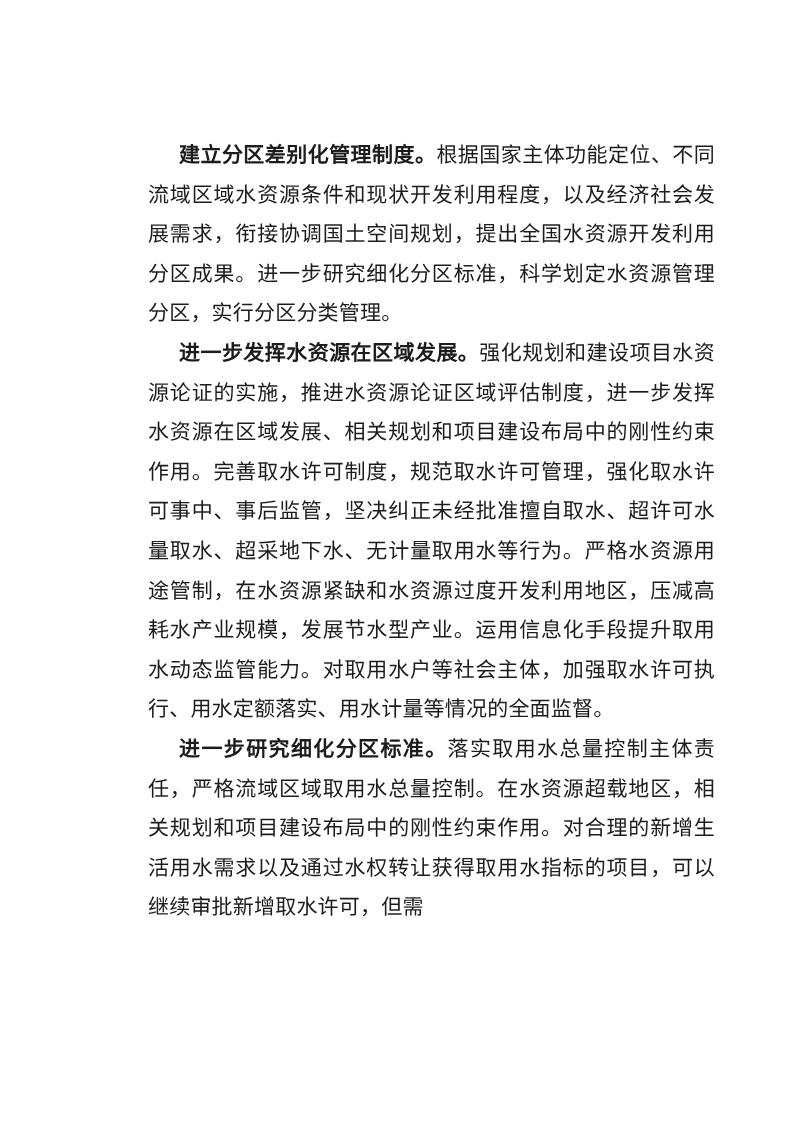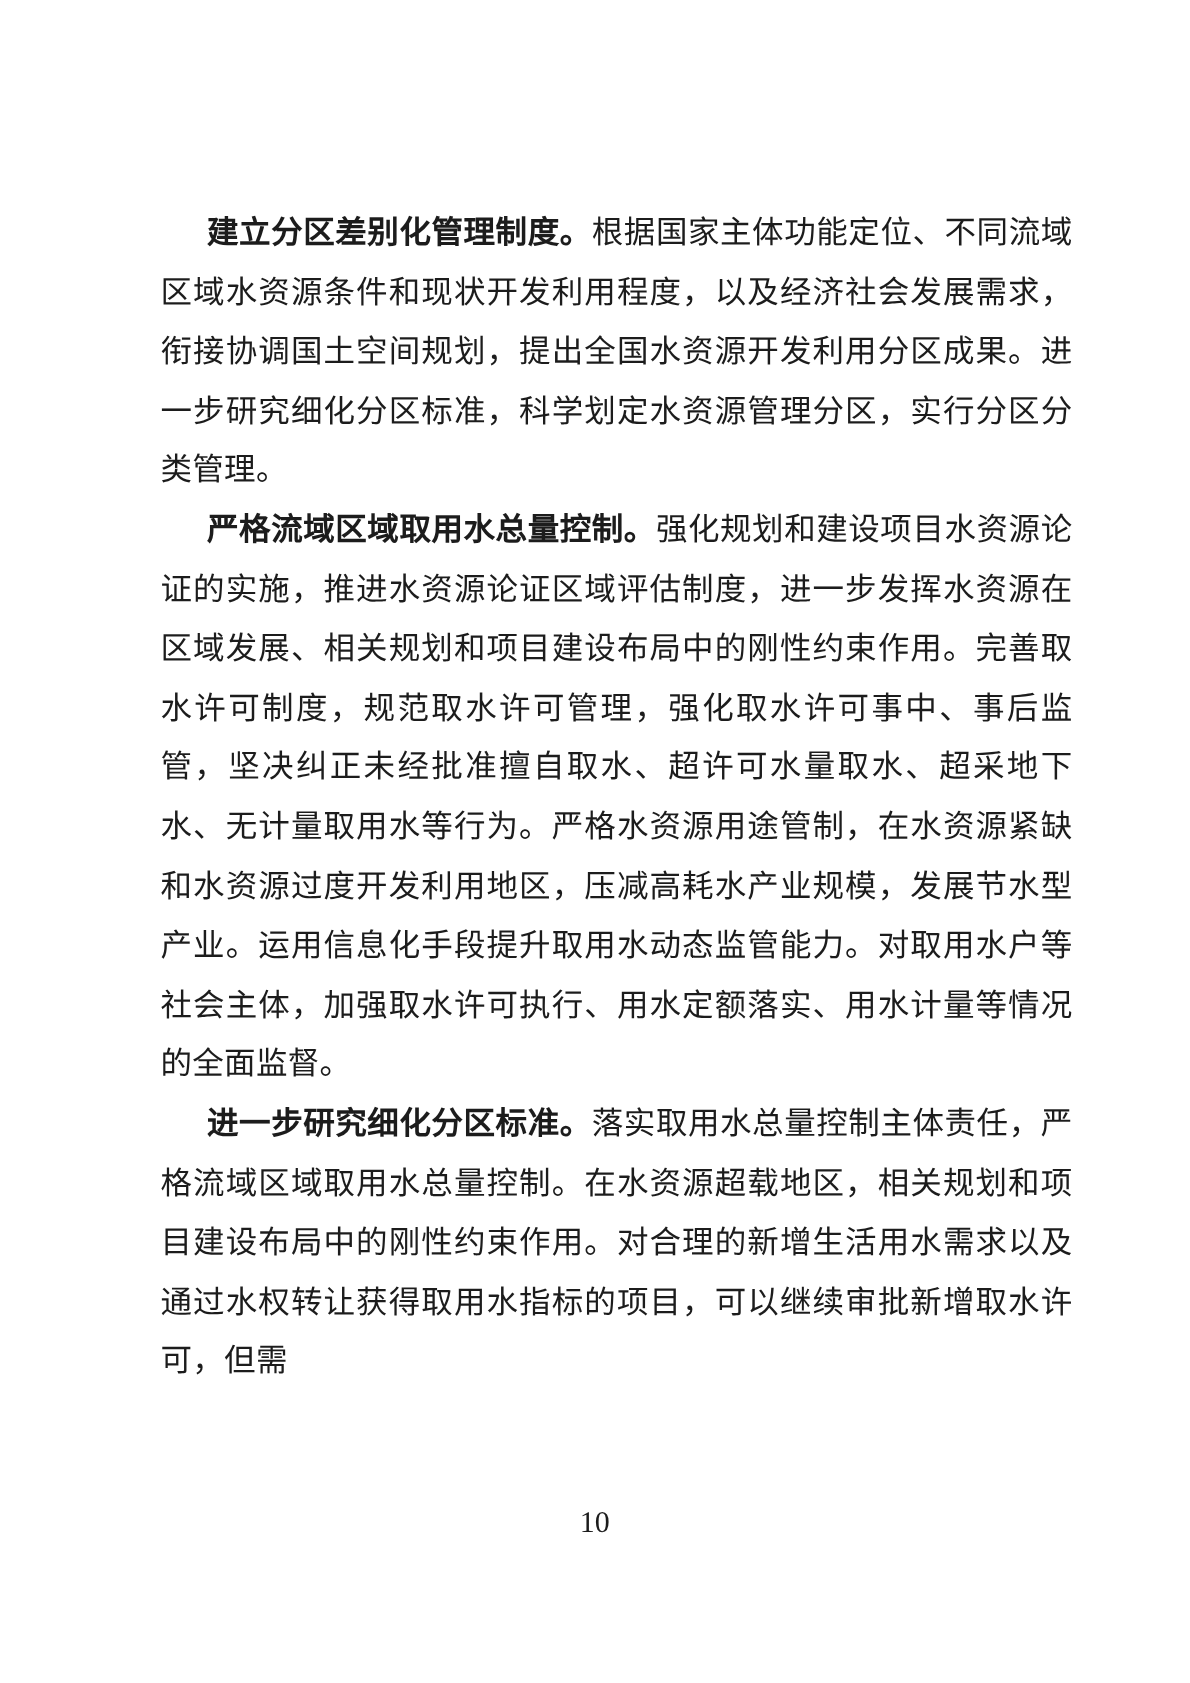--- a/index.html
+++ b/index.html
@@ -27,20 +27,21 @@
     padding: 0;
     font-size: 21px;
     line-height: 39.6px;
     text-align: justify;
     text-justify: inter-character;
     word-break: break-all;
     letter-spacing: 0.2px;
   }
   .para.indent {
     text-indent: 31px;
+    margin-left: 41px;
   }
   .lead {
     font-weight: 700;
   }
   .page-number {
     position: absolute;
     left: 0;
     right: 0;
     top: 1004px;
     text-align: center;
@@ -52,21 +53,20 @@
 </head>
 <body>
 
 <div class="page">
 
   <main class="text-block">
 
 
     <p class="para indent"><span class="lead">建立分区差别化管理制度。</span><span>根据国家主体功能定位、不同流域区域水资源条件和现状开发利用程度，以及经济社会发展需求，衔接协调国土空间规划，提出全国水资源开发利用分区成果。进一步研究细化分区标准，科学划定水资源管理分区，实行分区分类管理。</span></p>
 
-    <p class="para indent"><span class="lead">严格流域区域取用水总量控制。</span><span>强化规划和建设项目水资源论证的实施，推进水资源论证区域评估制度，进一步发挥水资源在区域发展、相关规划和项目建设布局中的刚性约束作用。完善取水许可制度，规范取水许可管理，强化取水许可事中、事后监管，坚决纠正未经批准擅自取水、超许可水量取水、超采地下水、无计量取用水等行为。严格水资源用途管制，在水资源紧缺和水资源过度开发利用地区，压减高耗水产业规模，发展节水型产业。运用信息化手段提升取用水动态监管能力。对取用水户等社会主体，加强取水许可执行、用水定额落实、用水计量等情况的全面监督。</span></p>
+    <p class="para indent"><span class="lead">进一步发挥水资源在区域发展。</span><span>强化规划和建设项目水资源论证的实施，推进水资源论证区域评估制度，进一步发挥水资源在区域发展、相关规划和项目建设布局中的刚性约束作用。完善取水许可制度，规范取水许可管理，强化取水许可事中、事后监管，坚决纠正未经批准擅自取水、超许可水量取水、超采地下水、无计量取用水等行为。严格水资源用途管制，在水资源紧缺和水资源过度开发利用地区，压减高耗水产业规模，发展节水型产业。运用信息化手段提升取用水动态监管能力。对取用水户等社会主体，加强取水许可执行、用水定额落实、用水计量等情况的全面监督。</span></p>
 
     <p class="para indent"><span class="lead">进一步研究细化分区标准。</span><span>落实取用水总量控制主体责任，严格流域区域取用水总量控制。在水资源超载地区，相关规划和项目建设布局中的刚性约束作用。对合理的新增生活用水需求以及通过水权转让获得取用水指标的项目，可以继续审批新增取水许可，但需</span></p>
 
   </main>
 
-  <footer class="page-number">10</footer>
 
 </div>
 
 </body></html>

